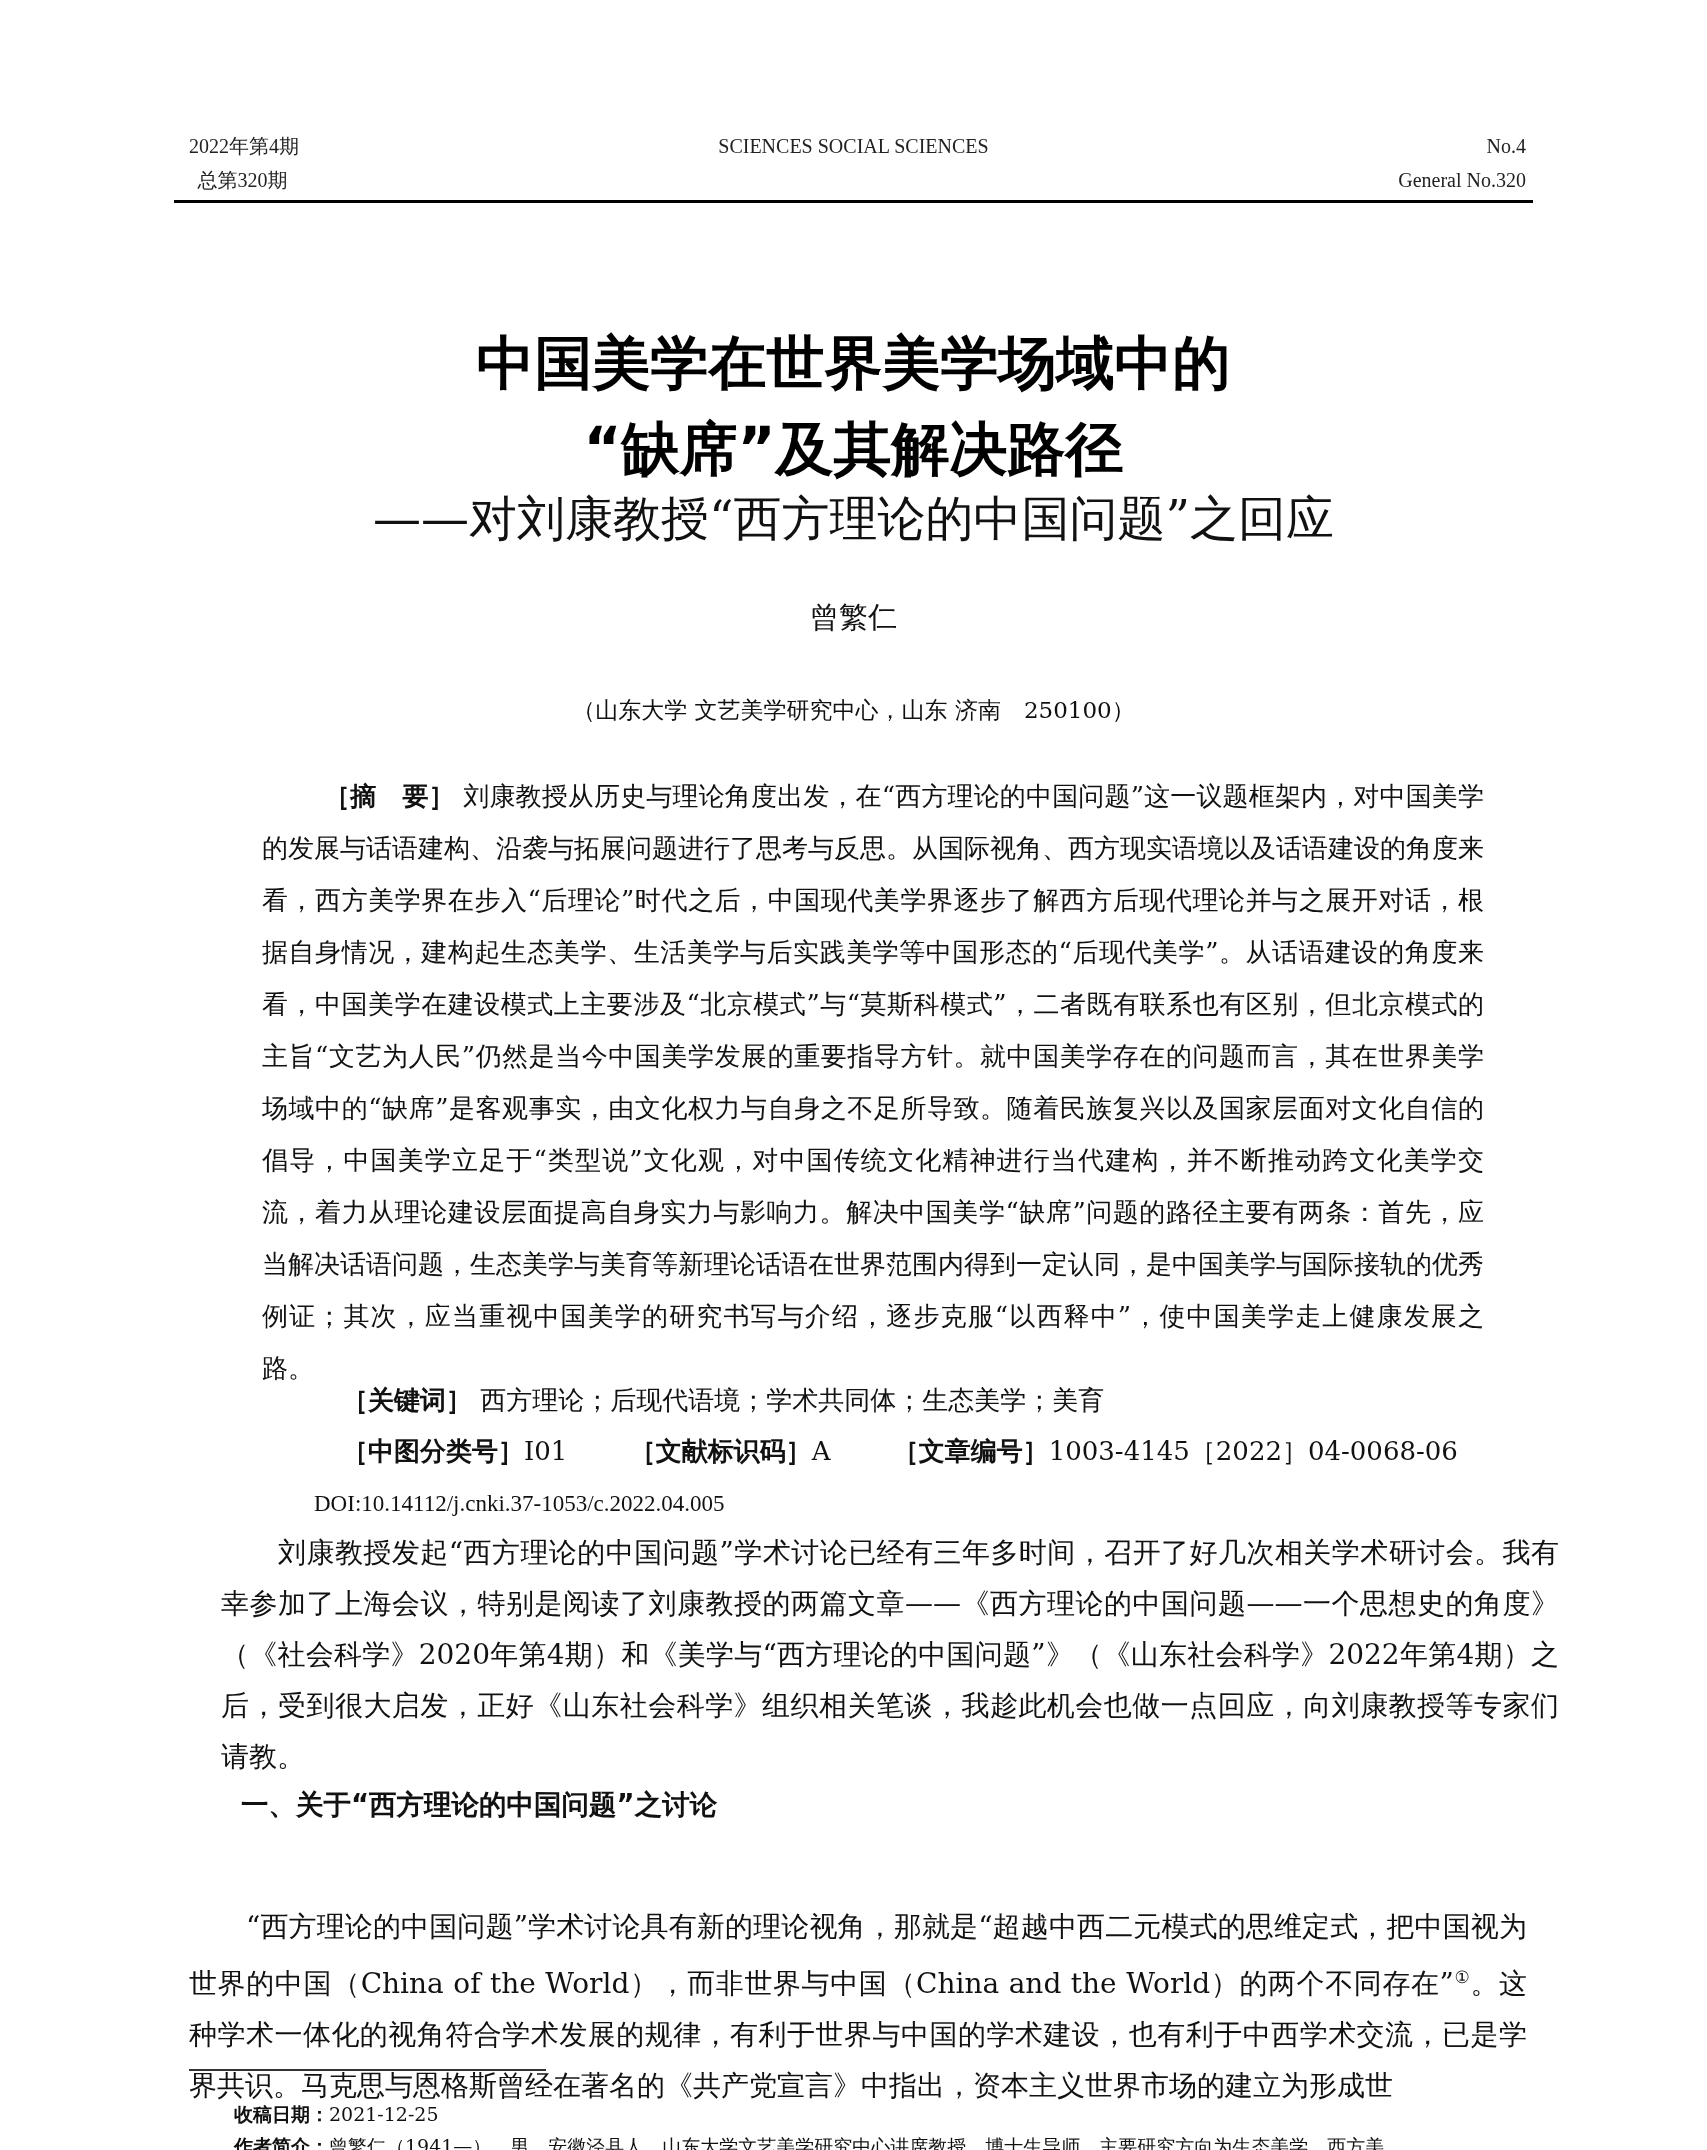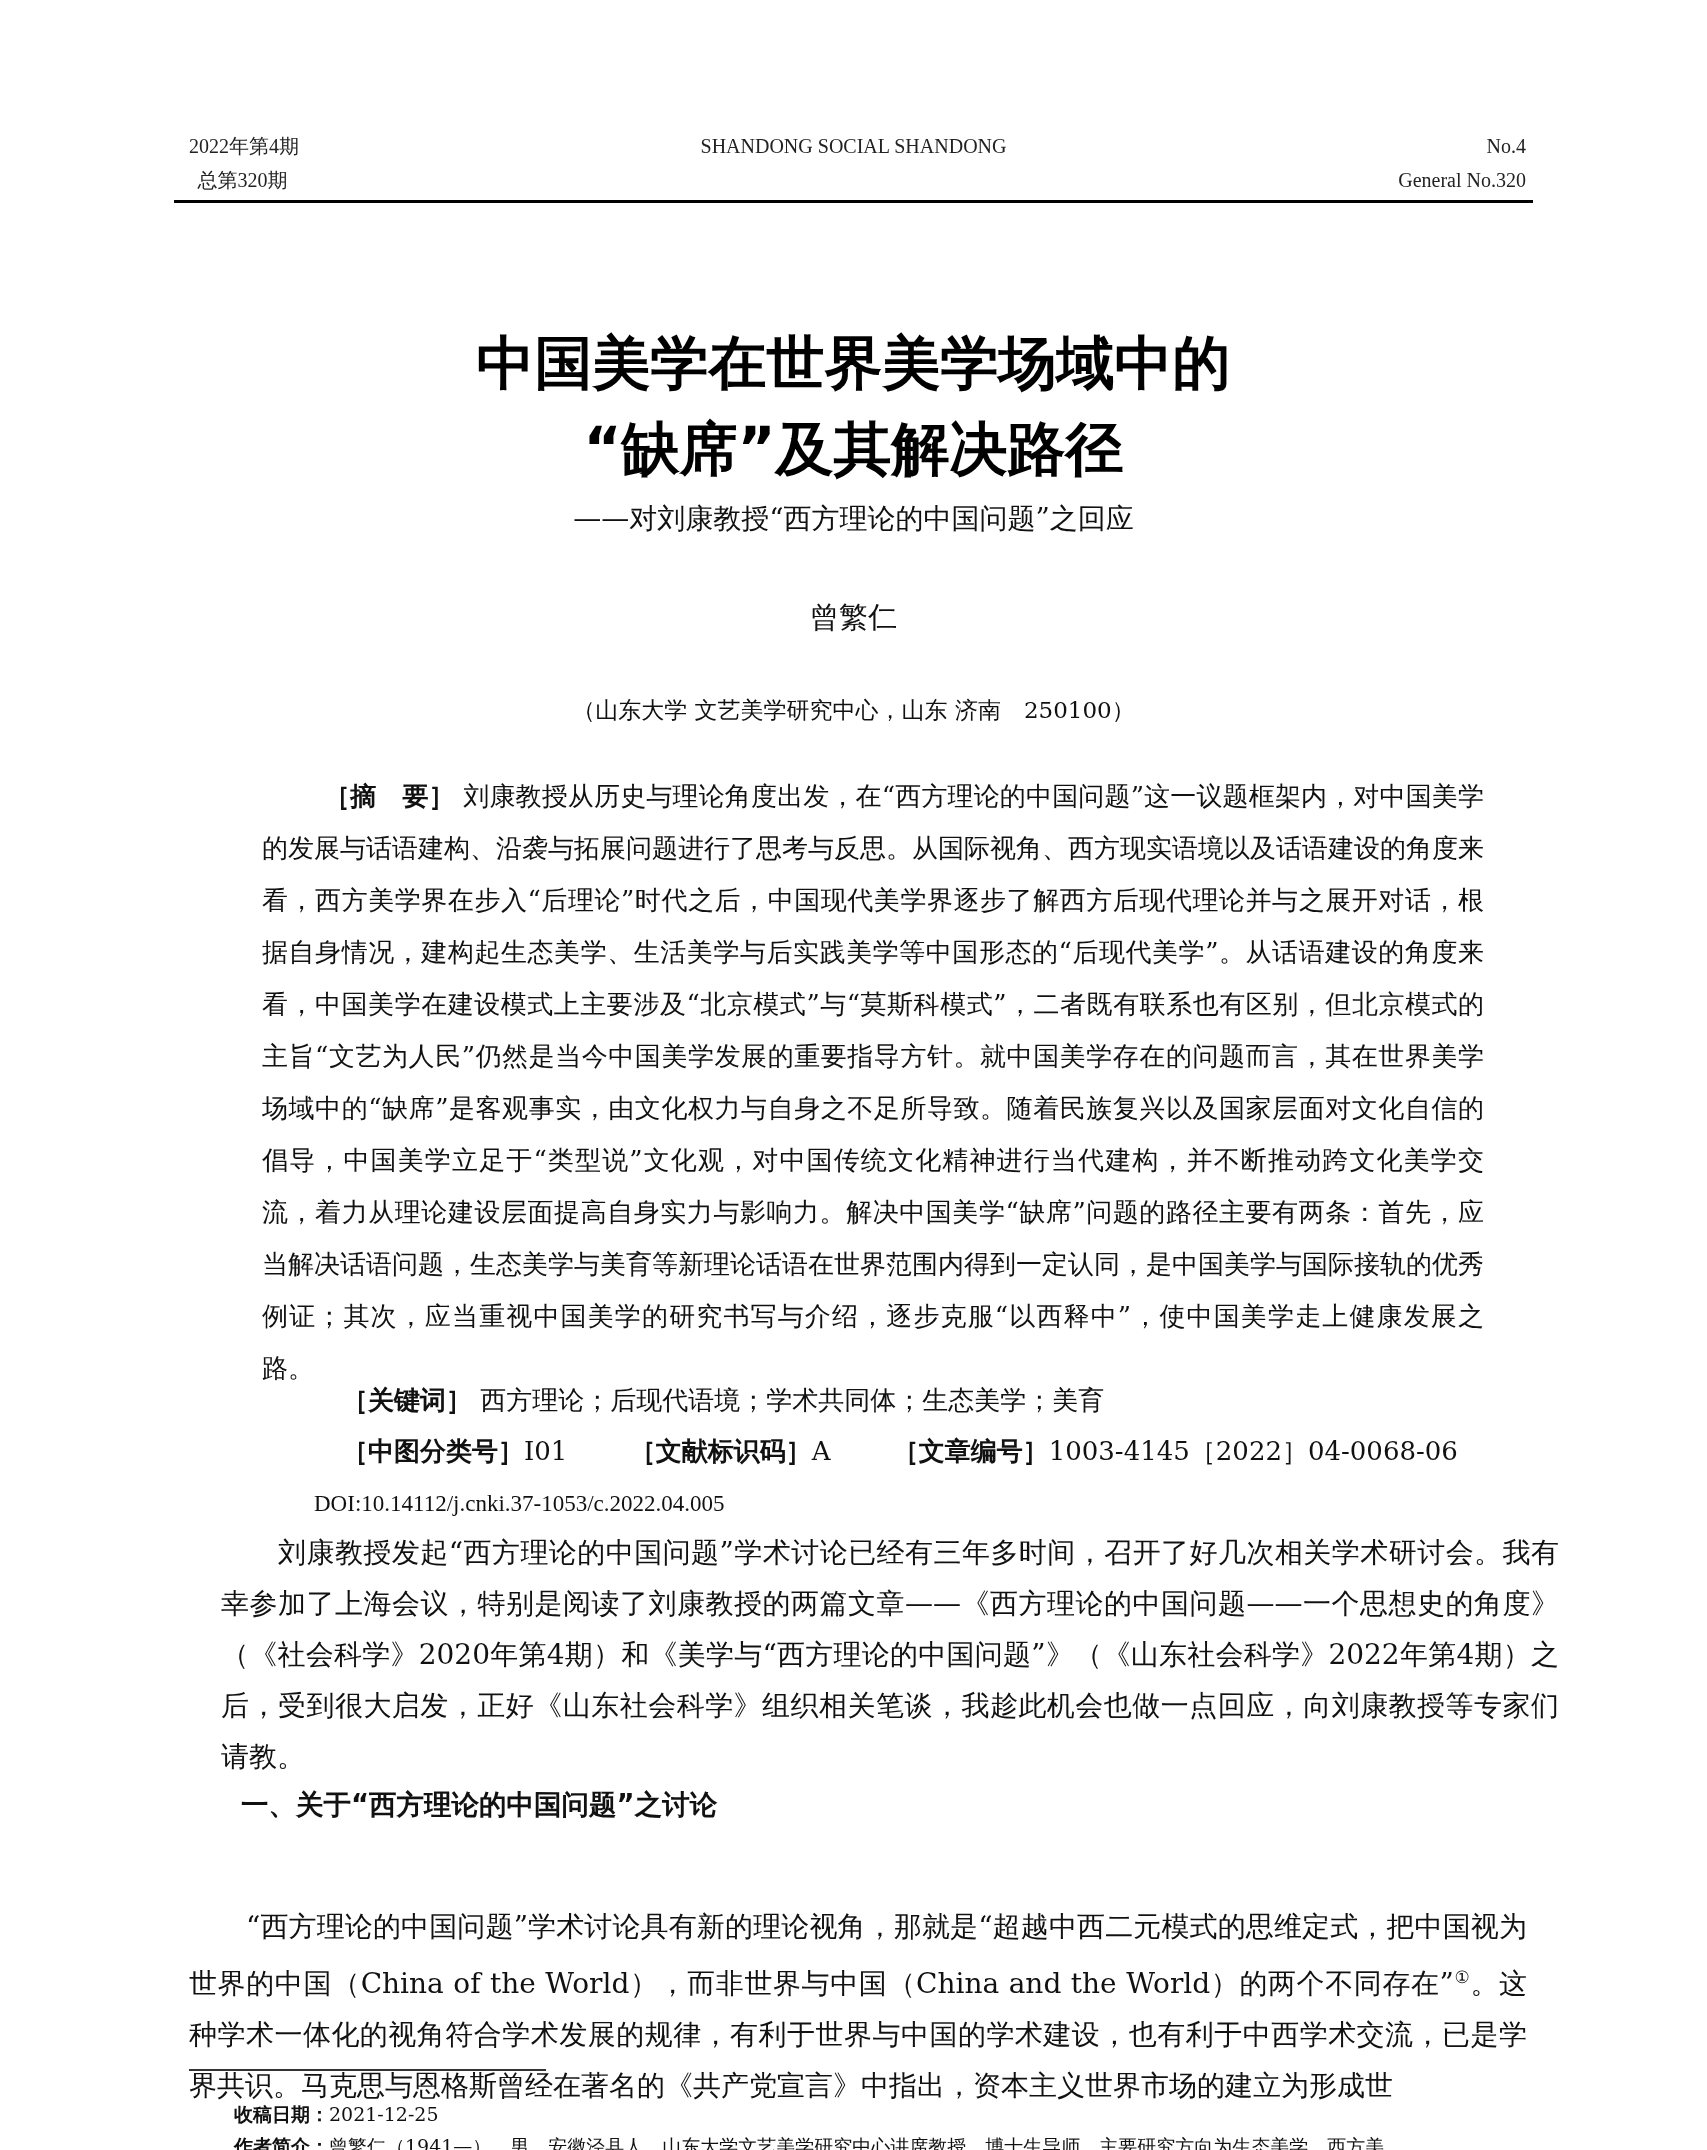--- a/index.html
+++ b/index.html
@@ -15,21 +15,21 @@
   .rule-top { left: 174px; top: 200px; width: 1359px; height: 3px; background: #000; }
   .title {
     left: 0; width: 1707px; text-align: center;
     font-family: "DejaVu Sans", "Liberation Sans", sans-serif; font-weight: bold;
     font-size: 58px; line-height: 73px; color: #000;
   }
   .title1 { top: 327px; }
   .title2 { top: 413px; }
   .subtitle {
     left: 0; width: 1707px; text-align: center; top: 495px;
-    font-family: "DejaVu Serif", serif; font-size: 28px; line-height: 47px; color: #111;
+    font-family: "DejaVu Serif", serif; font-size: 48px; line-height: 47px; color: #111;
   }
   .author { left: 0; width: 1707px; text-align: center; top: 598px; font-size: 29px; line-height: 39px; }
   .affil { left: 0; width: 1707px; text-align: center; top: 693px; font-size: 23px; line-height: 34px; }
   .abstract {
     left: 262px; width: 1222px; top: 770px;
     font-size: 26px; line-height: 52px; text-align: justify; text-indent: 34px;
   }
   .kw-label { font-family: "DejaVu Sans", sans-serif; font-weight: bold; margin-left: 28px; }
   .meta-line { left: 314px; font-size: 26px; line-height: 39px; }
   .kw { top: 1381px; }
@@ -51,21 +51,21 @@
   .fn2 { top: 2133px; left: 234px; width: 1286px; }
 </style>
 </head>
 <body>
 
 <div class="abs hdr hdr-left">
   <div>2022年第4期</div>
   <div style="padding-left:8.6px">总第320期</div>
 </div>
 <div class="abs hdr hdr-center">
-  <div>SHANDONG SOCIAL SHANDONG</div>
+  <div>SCIENCES SOCIAL SCIENCES</div>
 </div>
 <div class="abs hdr hdr-right">
   <div>No.4</div>
   <div>General No.320</div>
 </div>
 <div class="abs rule-top"></div>
 
 <div class="abs title title1">中国美学在世界美学场域中的</div>
 <div class="abs title title2">“缺席”及其解决路径</div>
 <div class="abs subtitle">——对刘康教授“西方理论的中国问题”之回应</div>

